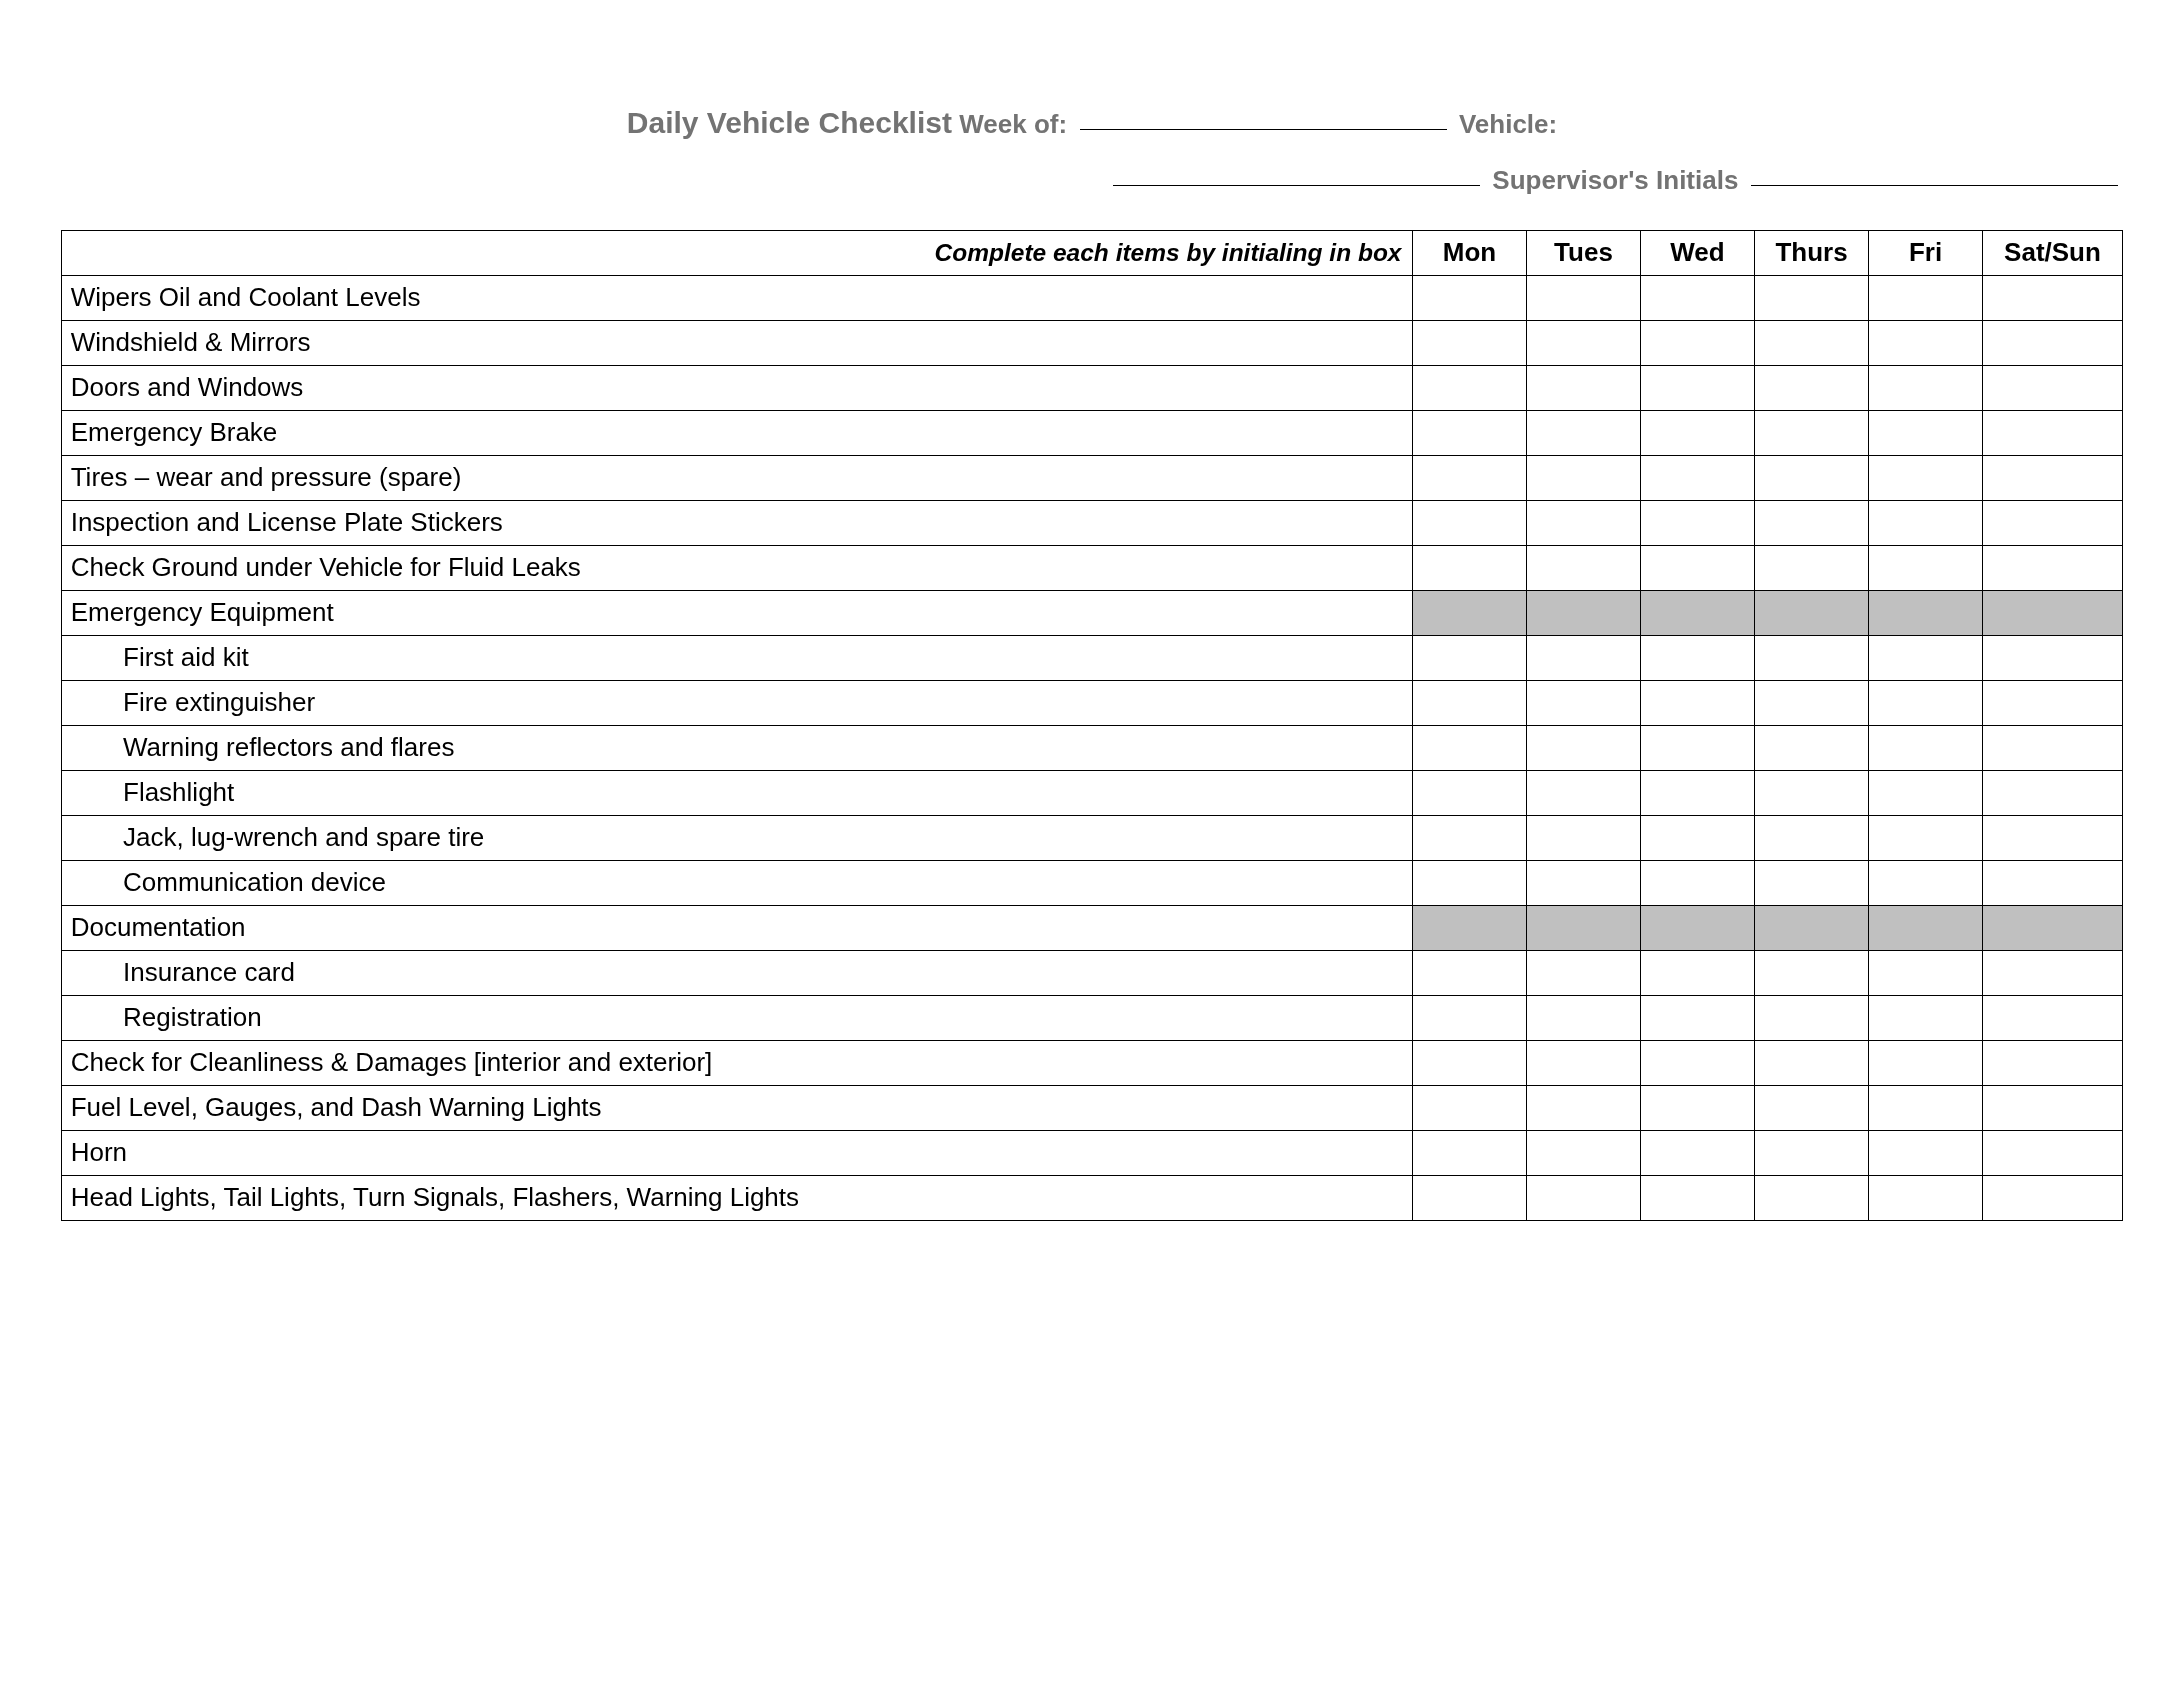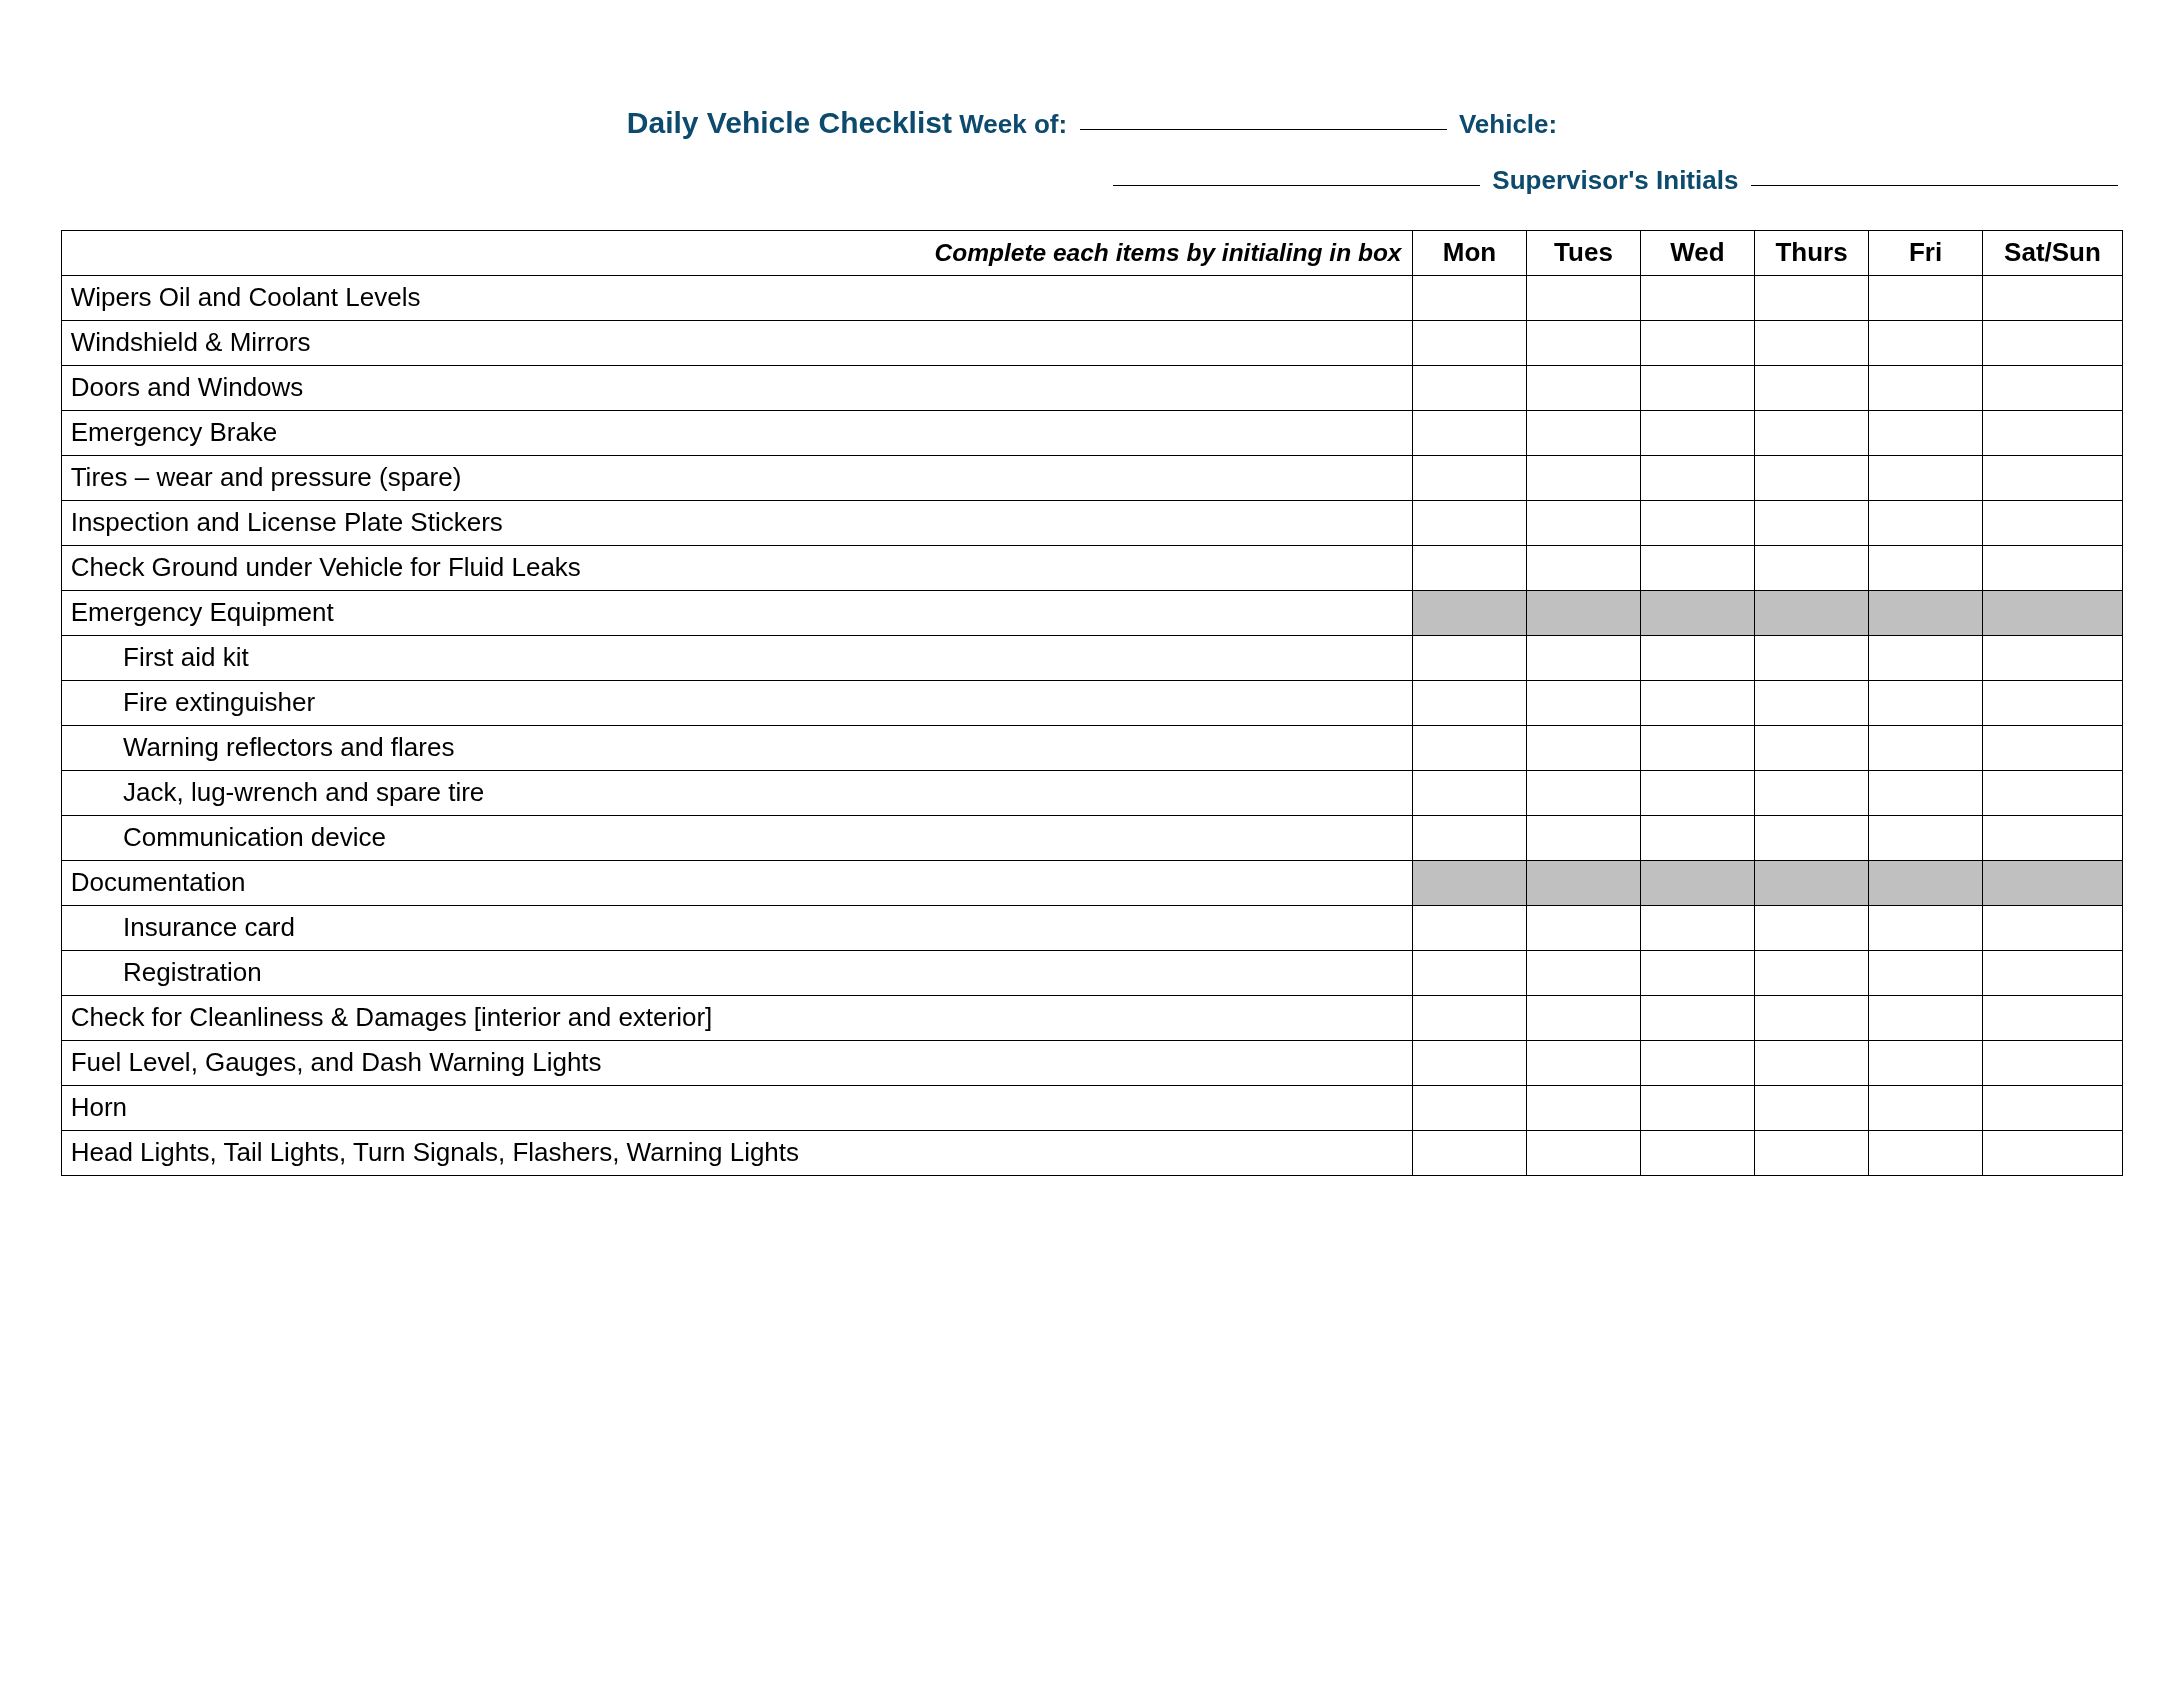--- a/index.html
+++ b/index.html
@@ -10,21 +10,21 @@
     body {
       font-family: Arial, Helvetica, sans-serif;
       background: #ffffff;
       padding: 96px 61px 61px 61px;
       width: 2184px;
     }
     .header-block {
       text-align: center;
       margin-bottom: 26px;
       font-size: 26px;
-      color: #0c4a6e;
+      color: #737373;
       line-height: 1.8;
     }
     .header-line1 {
       display: inline-block;
     }
     .title-bold {
       font-weight: bold;
       font-size: 30px;
     }
     .label-bold {
@@ -219,20 +219,29 @@
       <tr>
         <td class="item indent">Warning reflectors and flares</td>
         <td class="daycell"></td>
         <td class="daycell"></td>
         <td class="daycell"></td>
         <td class="daycell"></td>
         <td class="daycell"></td>
         <td class="daycell"></td>
       </tr>
       <tr>
+        <td class="item indent">Flashlight</td>
+        <td class="daycell"></td>
+        <td class="daycell"></td>
+        <td class="daycell"></td>
+        <td class="daycell"></td>
+        <td class="daycell"></td>
+        <td class="daycell"></td>
+      </tr>
+      <tr>
         <td class="item indent">Jack, lug-wrench and spare tire</td>
         <td class="daycell"></td>
         <td class="daycell"></td>
         <td class="daycell"></td>
         <td class="daycell"></td>
         <td class="daycell"></td>
         <td class="daycell"></td>
       </tr>
       <tr>
         <td class="item indent">Communication device</td>

